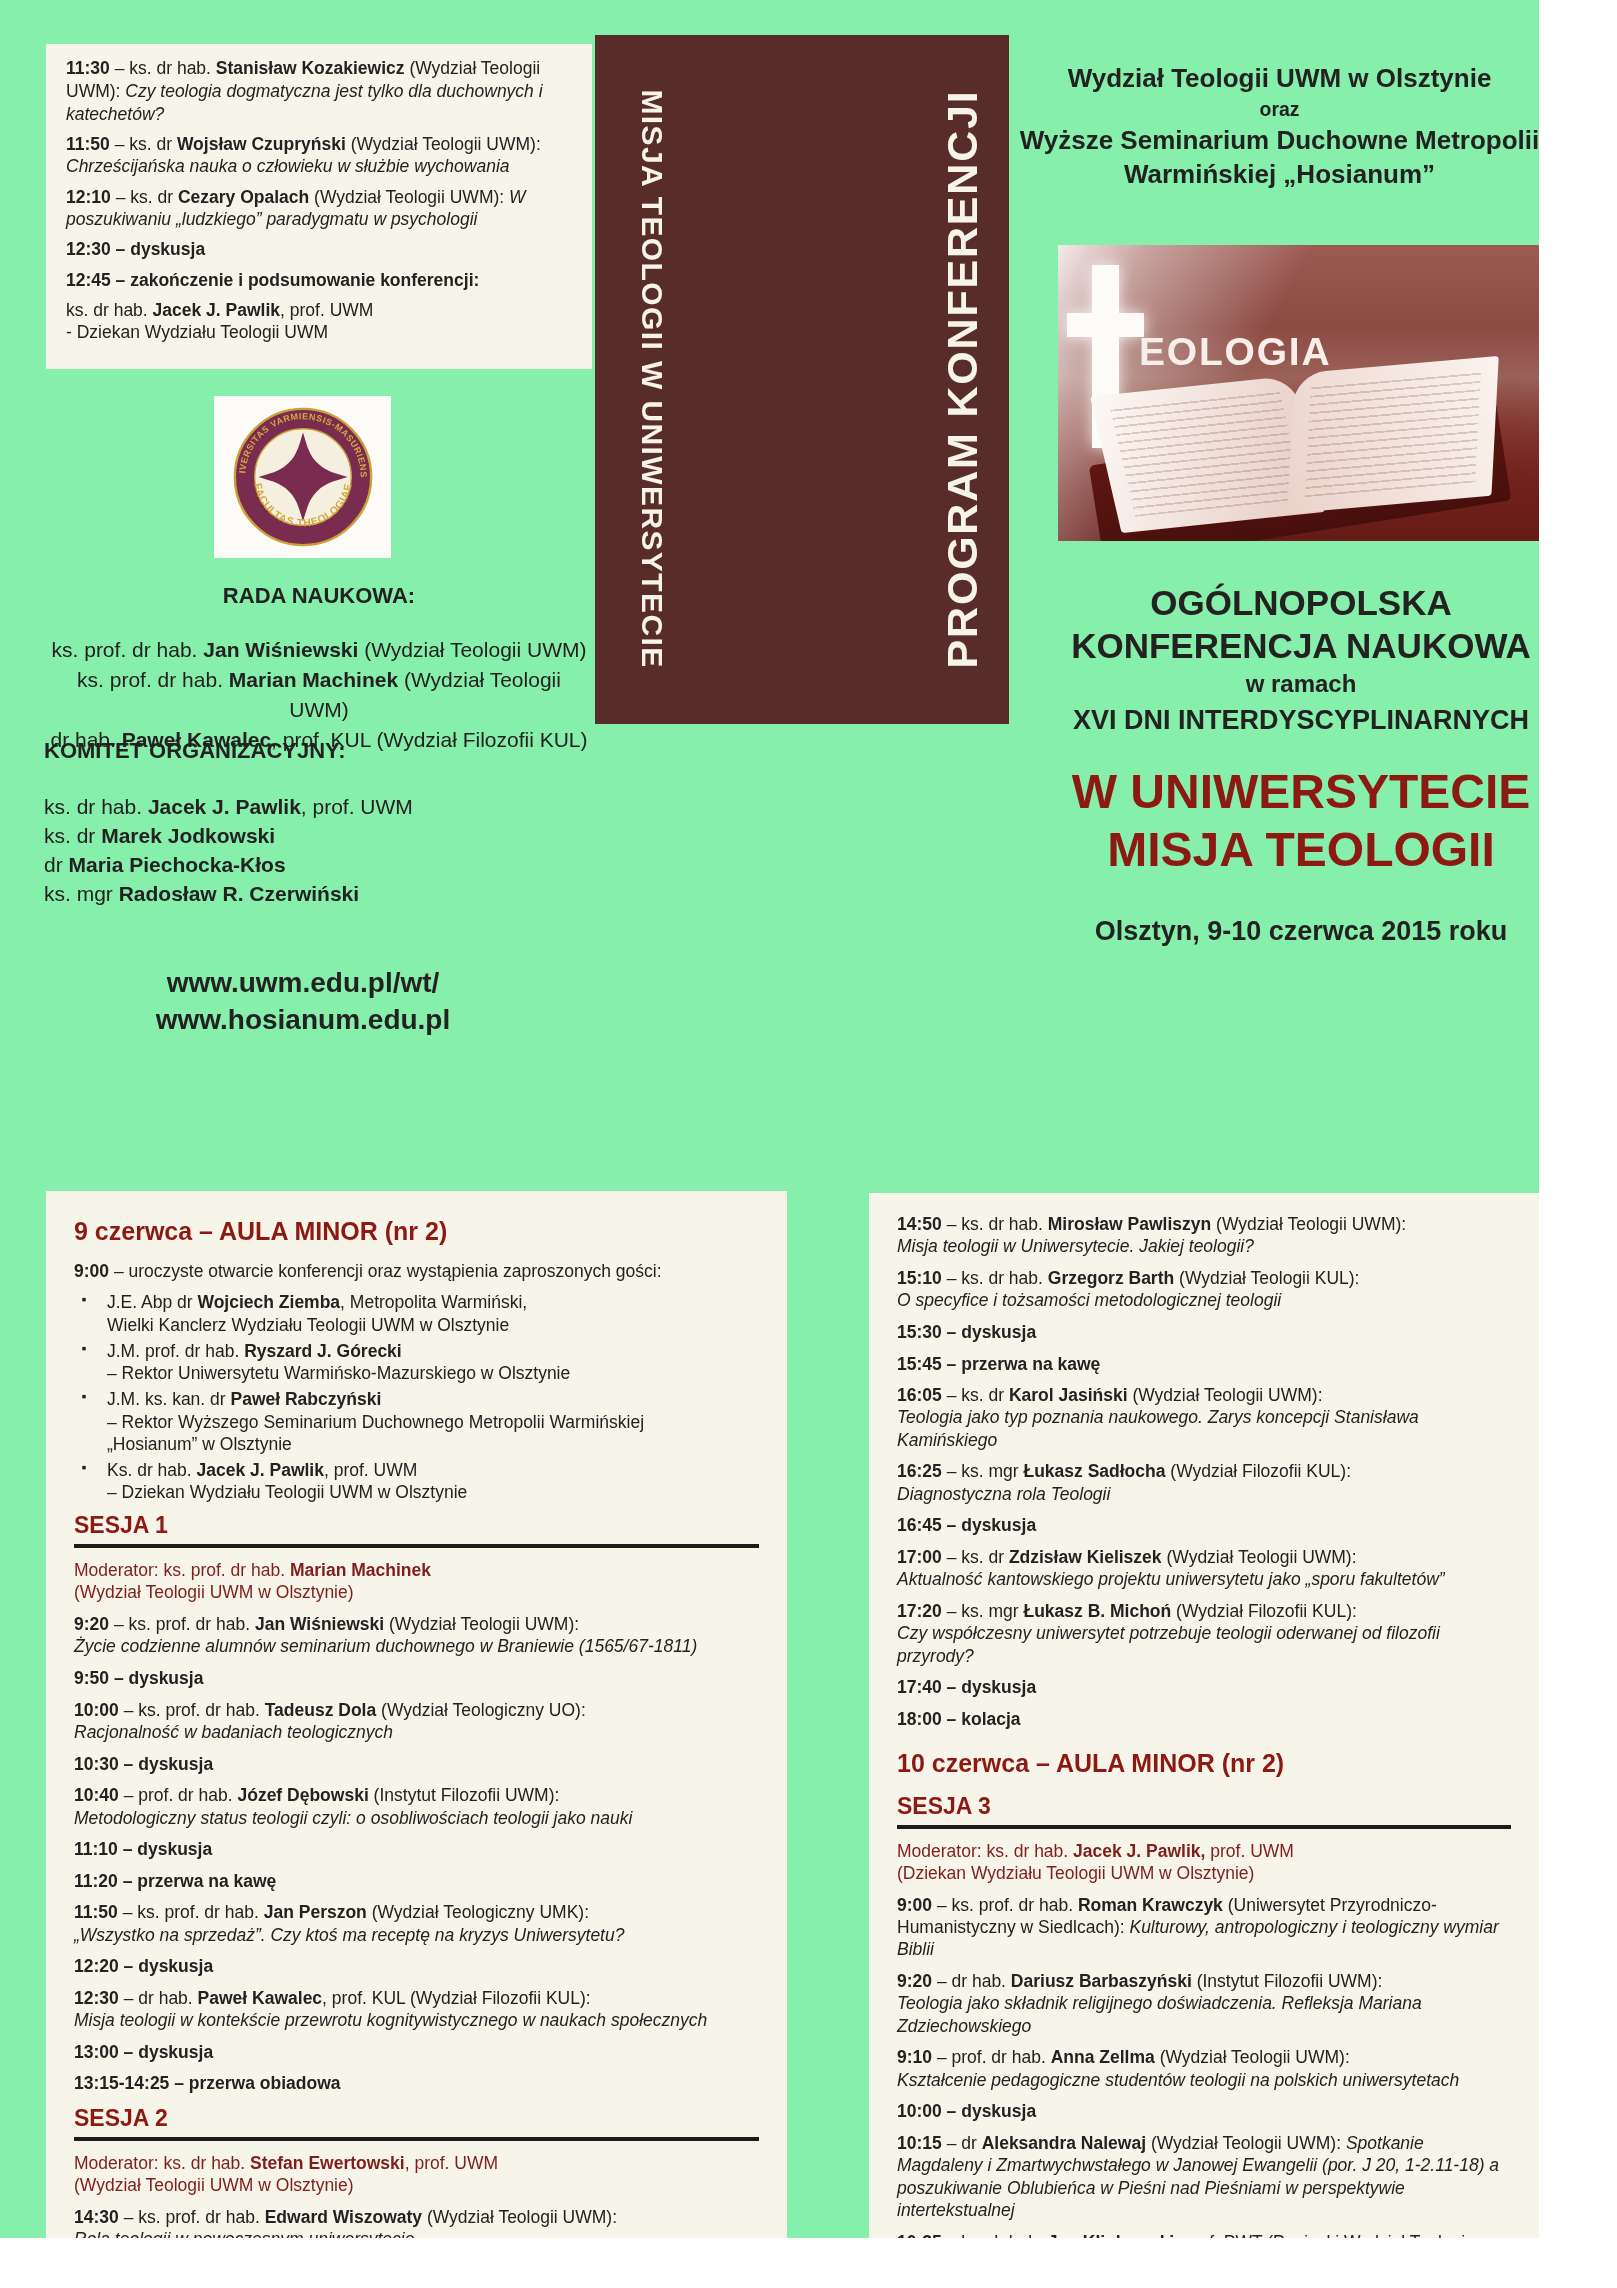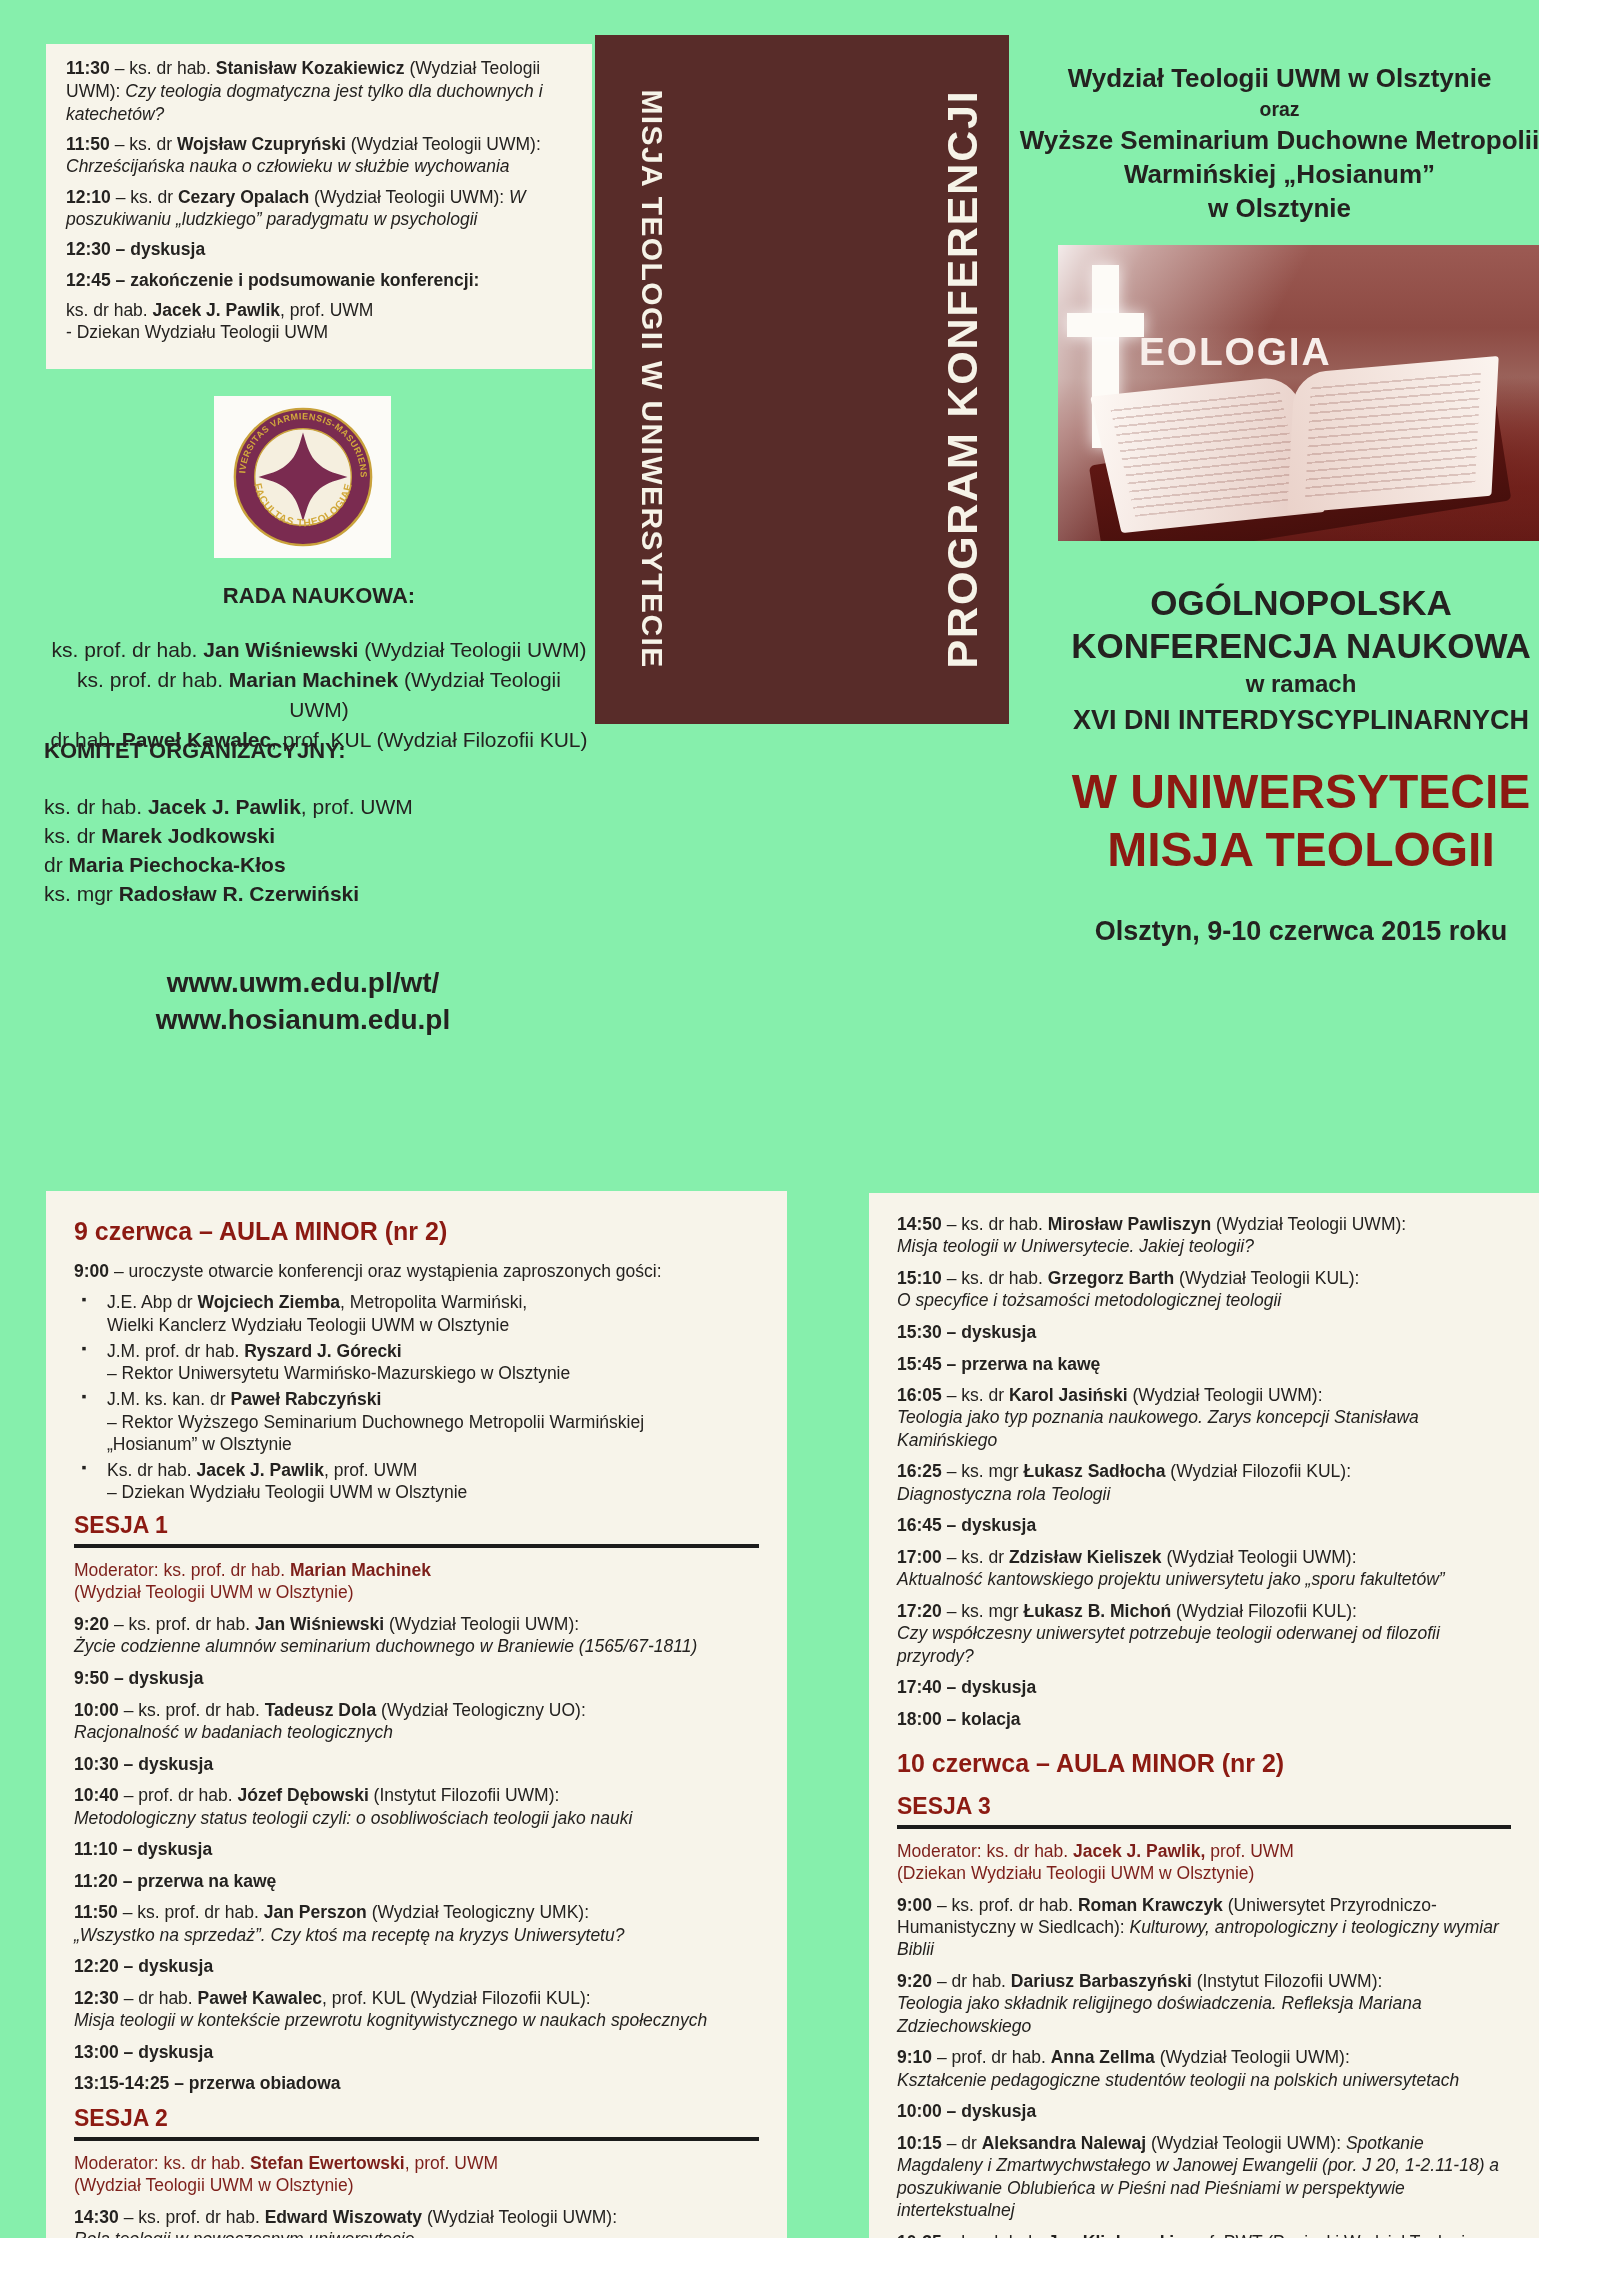--- a/index.html
+++ b/index.html
@@ -153,21 +153,20 @@
   <div class="maroon-panel">
     <div class="spine spine-left">MISJA TEOLOGII W UNIWERSYTECIE</div>
     <div class="spine spine-right">PROGRAM KONFERENCJI</div>
   </div>
 
   <div class="right-header">
       <div class="ln">Wydział Teologii UWM w Olsztynie</div>
       <div class="ln small">oraz</div>
       <div class="ln">Wyższe Seminarium Duchowne Metropolii</div>
       <div class="ln">Warmińskiej „Hosianum”</div>
-      <div class="ln">w Olsztynie</div>
     </div>
 
   <div class="hero">
     <div class="cross-v"></div>
     <div class="cross-h"></div>
     <div class="hero-word">EOLOGIA</div>
     <div class="book">
       <div class="cover"></div>
       <div class="page-l"></div>
       <div class="page-r"></div>

